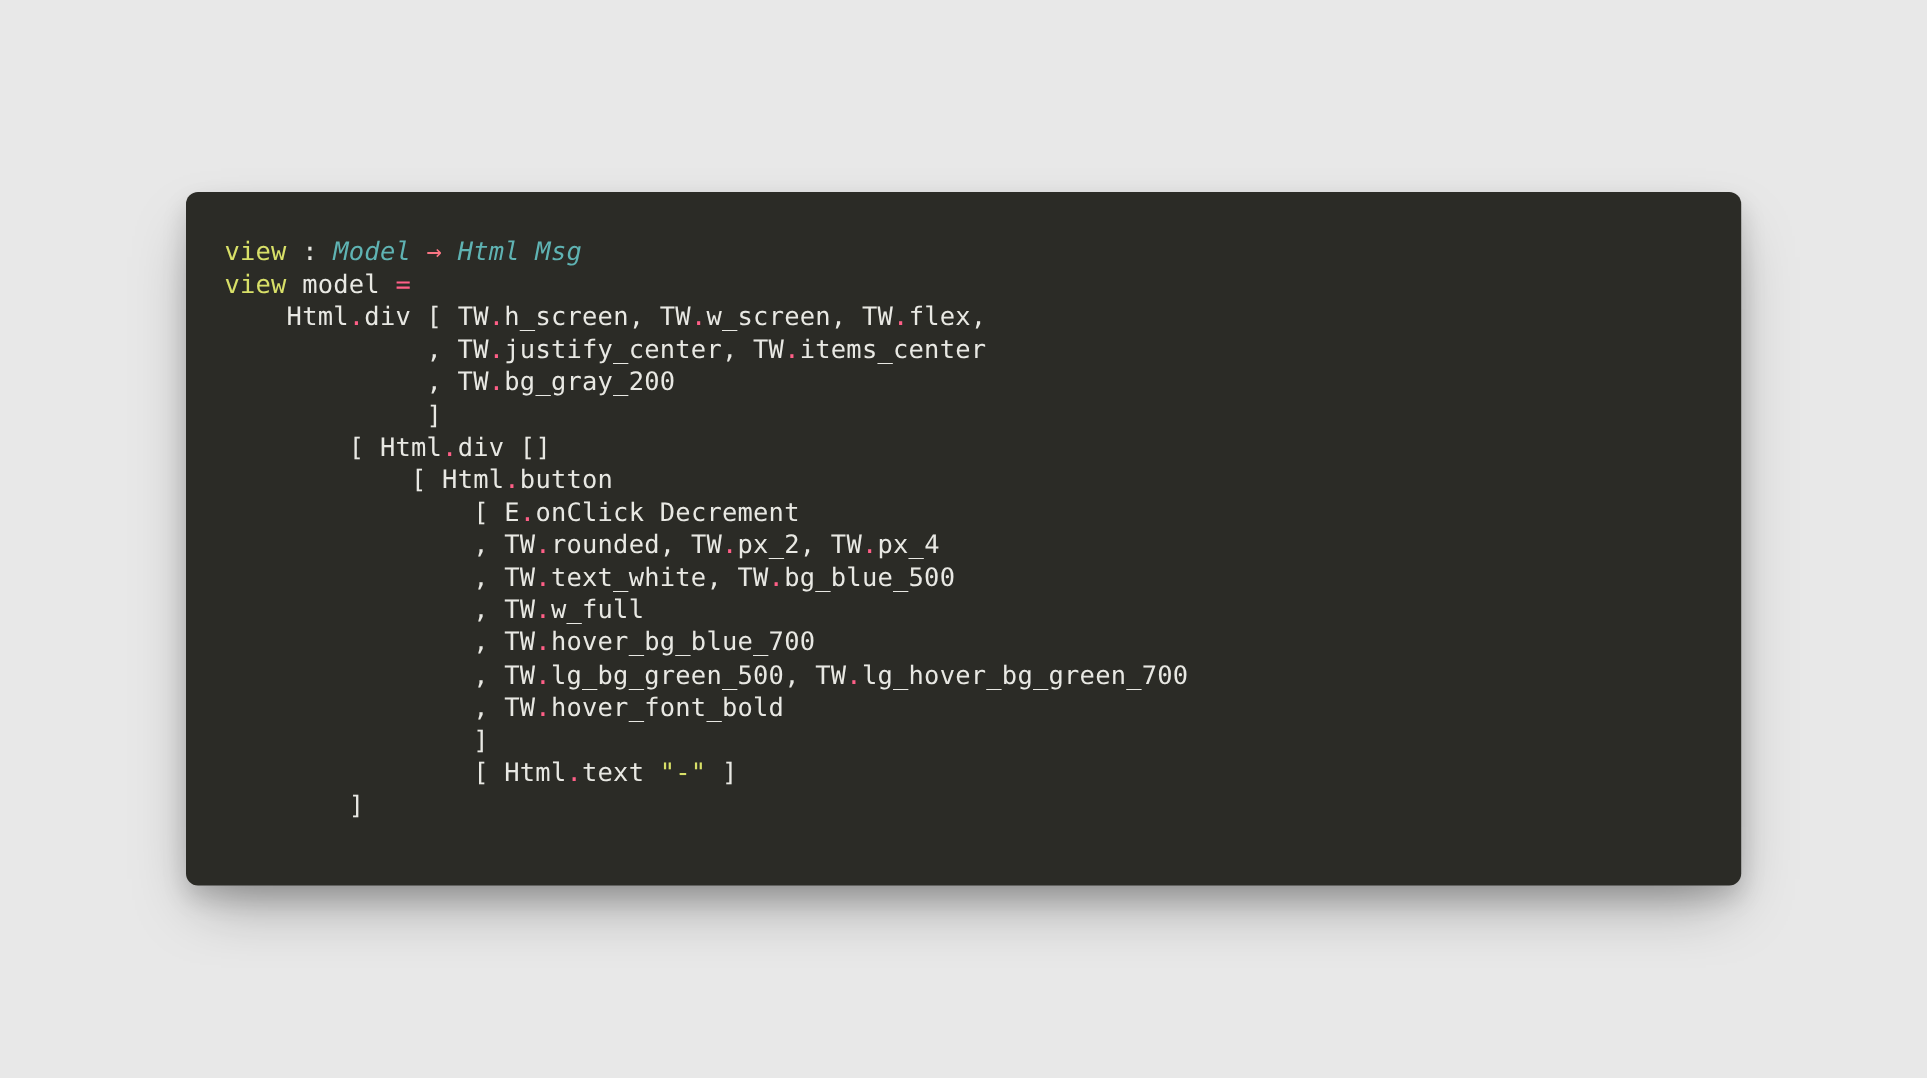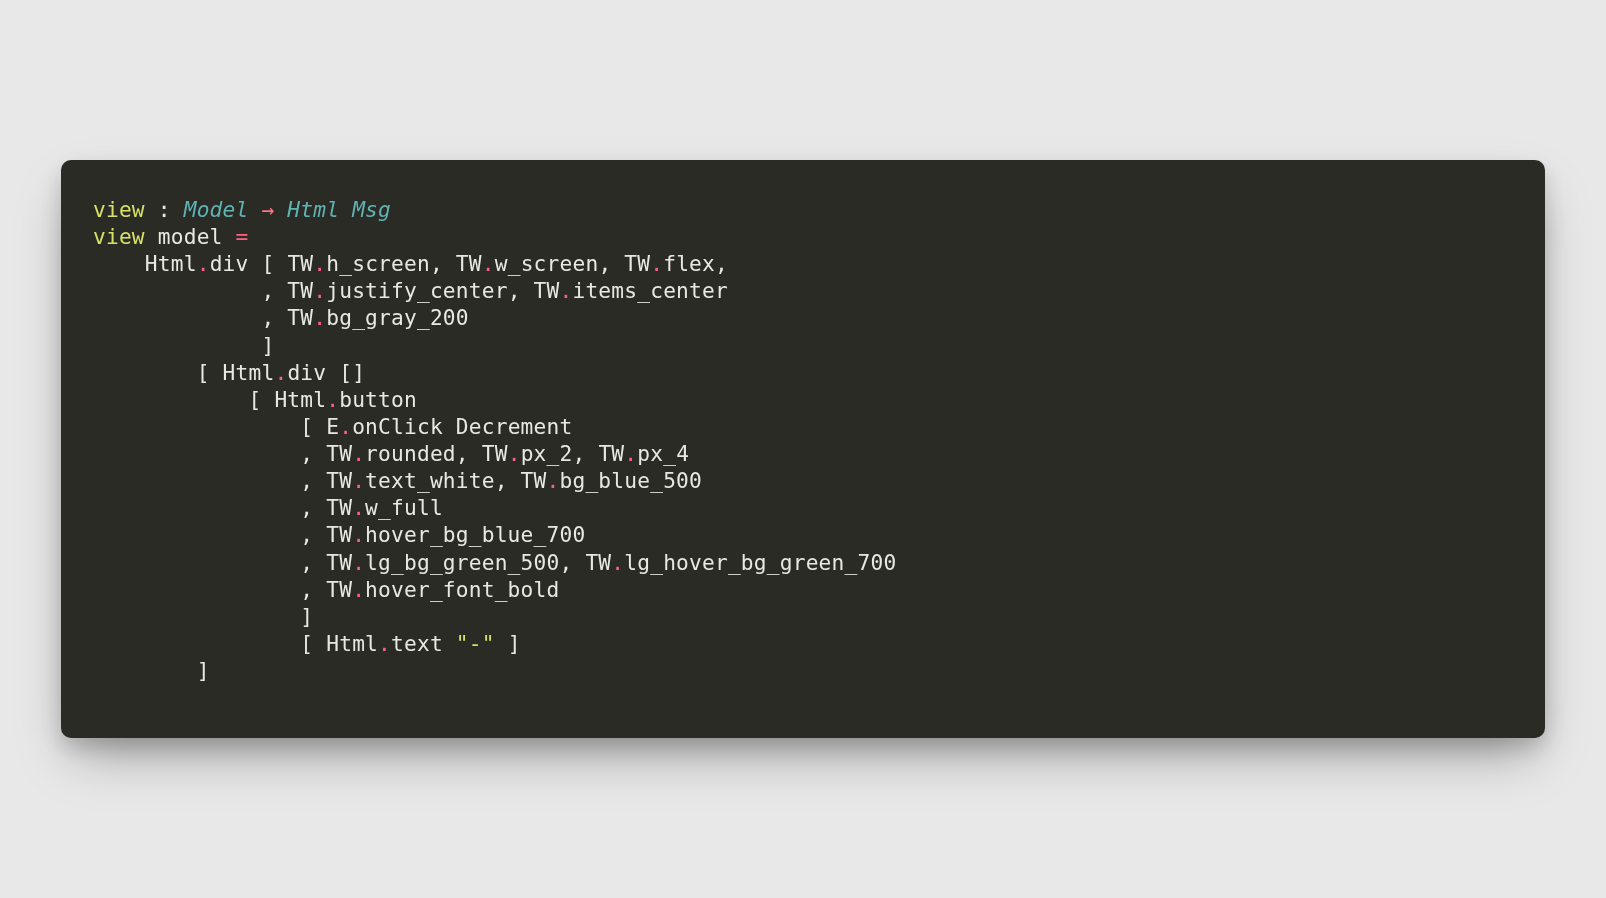--- a/index.html
+++ b/index.html
@@ -14,21 +14,21 @@
       justify-content: center;
       align-items: center;
       min-height: 898px;
       width: 1606px;
       padding: 40px;
     }
     .code-panel {
       background: #2b2b26;
       border-radius: 10px;
       padding: 36px 32px 54px 32px;
-      width: 1484px;
+      width: 1296px;
       box-shadow: 0 25px 50px -12px rgba(0, 0, 0, 0.35), 0 10px 20px rgba(0,0,0,0.15);
     }
     pre {
       font-family: inherit;
       font-size: 21.2px;
       line-height: 1.28;
       color: #e8e8e3;
       white-space: pre;
       letter-spacing: 0.2px;
     }

